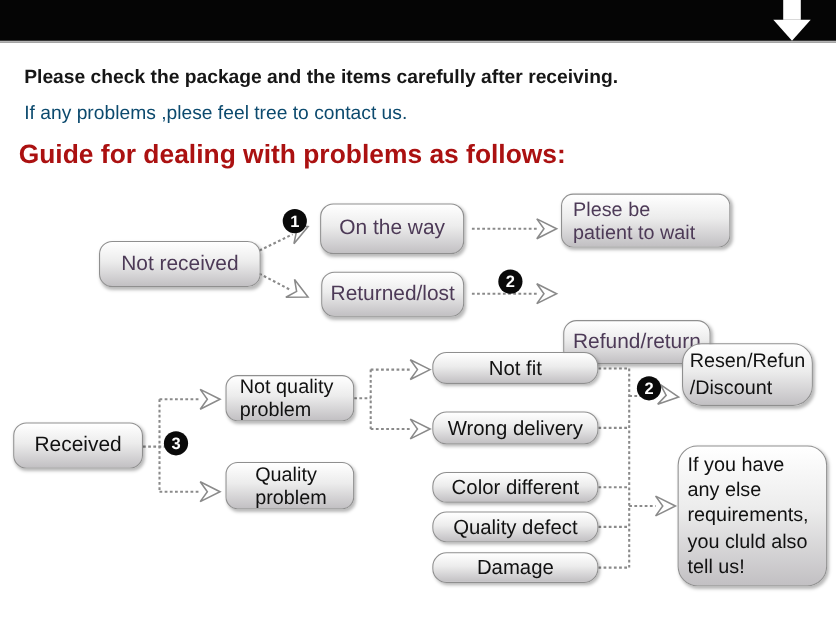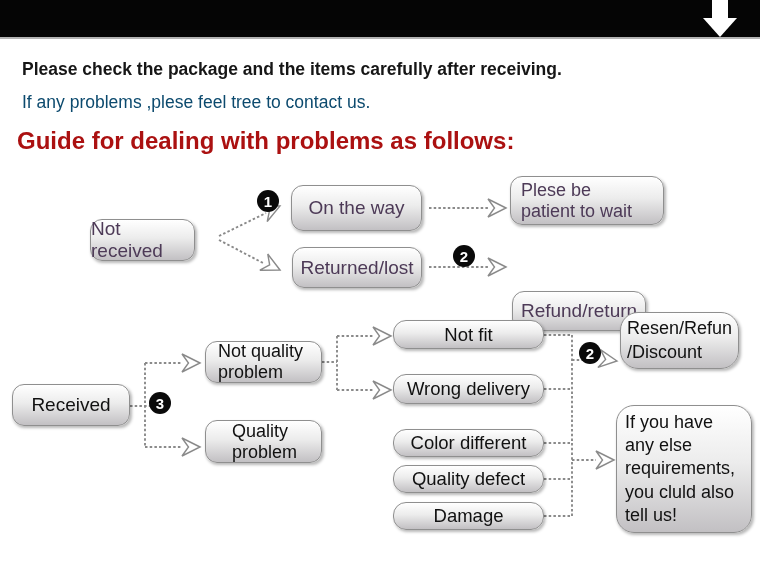--- a/index.html
+++ b/index.html
@@ -27,21 +27,21 @@
   
   .node{
     position:absolute;z-index:2;box-sizing:border-box;
     background:linear-gradient(180deg,#ffffff 0%,#ececec 45%,#c2c0c3 100%);
     border:1.6px solid #8f8f8f;border-radius:12px;
     box-shadow:1.5px 2px 3px rgba(0,0,0,0.28);
     display:flex;align-items:center;justify-content:center;
     font-size:19px;color:#111111;line-height:1.15;
   }
   .purple{color:#4d3a57;}
-  .pre{white-space:pre-line;justify-content:flex-start;}
+  .pre{white-space:pre-line;justify-content:flex-start;border-radius:11px;}
   .small{border-radius:13px;font-size:18.5px;}
   .biground{border-radius:18px;font-size:18px;line-height:1.28;}
 
   
   .badge{
     position:absolute;z-index:4;width:22px;height:22px;border-radius:50%;
     background:#0a0a0a;color:#ffffff;font-size:15px;font-weight:bold;
     display:flex;align-items:center;justify-content:center;
   }
   svg.connectors{position:absolute;left:0;top:0;z-index:1;}
@@ -113,21 +113,21 @@
       </g>
     <g transform="translate(617,361) rotate(8)">
         <polygon points="0,0 -18,-9 -11.5,0 -18,9"></polygon>
       </g>
     <g transform="translate(614,460)">
         <polygon points="0,0 -18,-9 -11.5,0 -18,9"></polygon>
       </g>
   </g>
 </svg>
 
-<div class="node purple" style="left:90px;top:219px;width:105px;height:42px;">Not received</div>
+<div class="node purple" style="left:90px;top:219px;width:147px;height:42px;">Not received</div>
 <div class="badge" style="left:257px;top:190px;">1</div>
 <div class="node purple" style="left:291px;top:185px;width:131px;height:46px;">On the way</div>
 <div class="node purple" style="left:292px;top:247px;width:130px;height:41px;">Returned/lost</div>
 <div class="node purple pre" style="left:510px;top:176px;width:154px;height:49px;padding-left:10px;font-size:18px;">Plese be
 patient to wait</div>
 <div class="badge" style="left:453px;top:245px;">2</div>
 <div class="node purple" style="left:512px;top:247px;width:134px;height:40px;margin-top:44px;">Refund/return</div>
 
 <div class="node" style="left:12px;top:384px;width:118px;height:42px;">Received</div>
 <div class="badge" style="left:149px;top:392px;">3</div>

